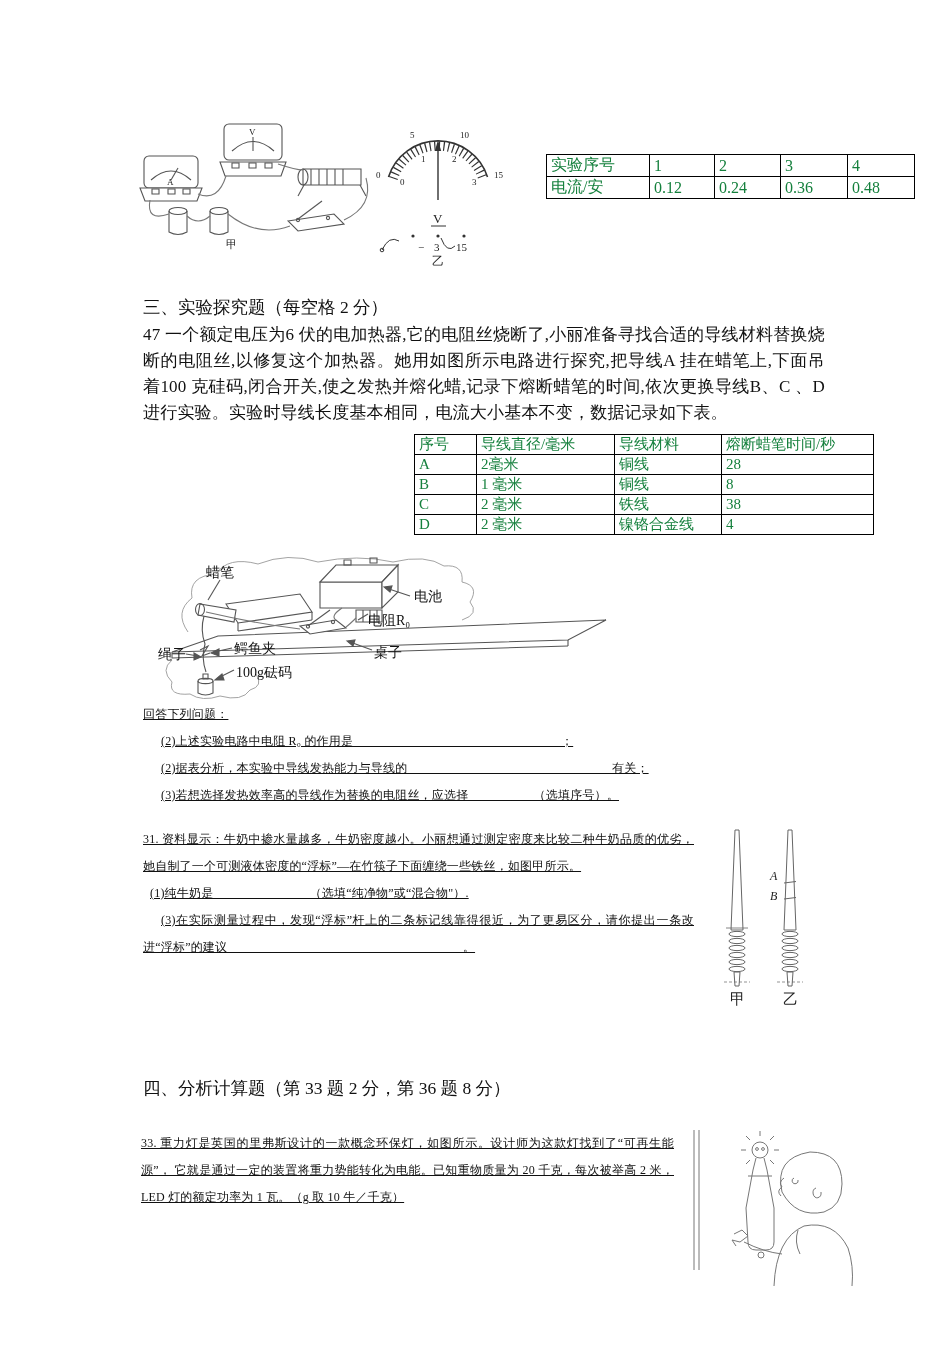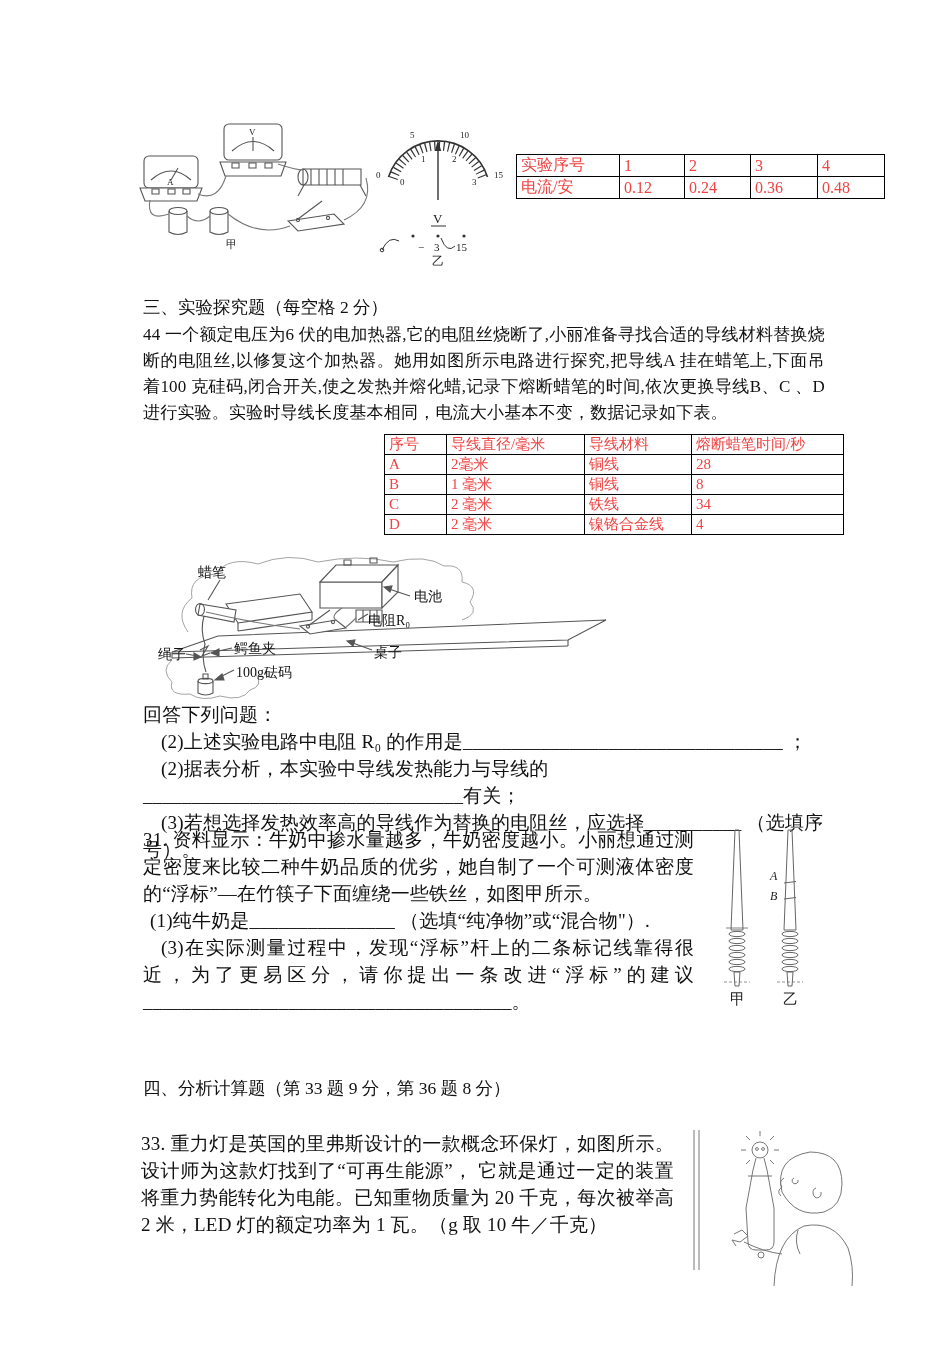--- a/index.html
+++ b/index.html
@@ -4,23 +4,23 @@
 <style>
   html,body{margin:0;padding:0;}
   body{
     width:950px;height:1346px;background:#ffffff;position:relative;
     font-family:"Liberation Serif","DejaVu Serif",serif;color:#111;
     overflow:hidden;
   }
   .abs{position:absolute;}
   p{margin:0;}
   .txt{font-size:17px;line-height:26px;letter-spacing:0.2px;}
-  .txt27{font-size:19px;line-height:27px;letter-spacing:0.2px;}
+  .txt27{font-size:12px;line-height:27px;letter-spacing:0.2px;text-decoration:underline;}
   .heading{font-size:17.5px;}
-  table{border-collapse:collapse;color:#ef4444;background:#fff;}
+  table{border-collapse:collapse;color:#15803d;background:#fff;margin-left:30px;}
   td{border:1.2px solid #000;padding:0 4px;vertical-align:middle;white-space:nowrap;}
   #table1 td{font-size:16px;height:19px;}
   #table2 td{font-size:15px;height:15.5px;}
   .sketch path,.sketch line,.sketch rect,.sketch ellipse,.sketch polygon,.sketch circle,.sketch polyline{vector-effect:non-scaling-stroke;}
   .diag-label{position:absolute;font-size:14px;white-space:nowrap;color:#111;}
   .indent1{text-indent:18px;}
   .indent2{text-indent:7px;}
   .floatfig{float:right;}
   svg text{font-family:"Liberation Serif","DejaVu Serif",serif;fill:#222;}
 </style>
@@ -125,21 +125,21 @@
     <td>0.12</td>
     <td>0.24</td>
     <td>0.36</td>
     <td>0.48</td>
   </tr>
 </tbody>
   </table>
 
 <div class="abs heading" style="left:143px;top:295px;">三、实验探究题（每空格 2  分）</div>
 
-<div class="abs txt" style="left:143px;top:322px;width:682px;text-align:justify;">44 一个额定电压为6 伏的电加热器,它的电阻丝烧断了,小丽准备寻找合适的导线材料替换烧断的电阻丝,以修复这个加热器。她用如图所示电路进行探究,把导线A 挂在蜡笔上,下面吊着100 克硅码,闭合开关,使之发热并熔化蜡,记录下熔断蜡笔的时间,依次更换导线B、C 、D 进行实验。实验时导线长度基本相同，电流大小基本不变，数据记录如下表。</div>
+<div class="abs txt" style="left:143px;top:322px;width:682px;text-align:justify;">47 一个额定电压为6 伏的电加热器,它的电阻丝烧断了,小丽准备寻找合适的导线材料替换烧断的电阻丝,以修复这个加热器。她用如图所示电路进行探究,把导线A 挂在蜡笔上,下面吊着100 克硅码,闭合开关,使之发热并熔化蜡,记录下熔断蜡笔的时间,依次更换导线B、C 、D 进行实验。实验时导线长度基本相同，电流大小基本不变，数据记录如下表。</div>
 
 <table id="table2" class="abs" style="left:384px;top:434px;">
   <tbody>
       <tr>
     <td style="width:53px">序号</td>
     <td style="width:129px">导线直径/毫米</td>
     <td style="width:98px">导线材料</td>
     <td style="width:143px">熔断蜡笔时间/秒</td>
   </tr>
   <tr>
@@ -151,21 +151,21 @@
   <tr>
     <td>B</td>
     <td>1 毫米</td>
     <td>铜线</td>
     <td>8</td>
   </tr>
   <tr>
     <td>C</td>
     <td>2 毫米</td>
     <td>铁线</td>
-    <td>34</td>
+    <td>38</td>
   </tr>
   <tr>
     <td>D</td>
     <td>2 毫米</td>
     <td>镍铬合金线</td>
     <td>4</td>
   </tr>
 </tbody>
   </table>
 
@@ -223,21 +223,21 @@
       <line x1="28" y1="102" x2="40" y2="104"></line>
         <polygon points="43,105 36,101 36,108" fill="#555"></polygon>
       <line x1="74" y1="96" x2="56" y2="100"></line>
         <polygon points="53,101 61,97 61,104" fill="#555"></polygon>
       <line x1="214" y1="98" x2="192" y2="90"></line>
         <polygon points="189,89 197,88 195,94" fill="#555"></polygon>
       <line x1="76" y1="118" x2="60" y2="126"></line>
         <polygon points="57,128 64,122 66,128" fill="#555"></polygon>
     </g>
   </svg>
-  <span class="diag-label" style="left:40px;top:12px;">蜡笔</span>
+  <span class="diag-label" style="left:48px;top:12px;">蜡笔</span>
   <span class="diag-label" style="left:256px;top:36px;">电池</span>
   <span class="diag-label" style="left:210px;top:60px;">电阻R₀</span>
   <span class="diag-label" style="left:0px;top:94px;">绳子</span>
   <span class="diag-label" style="left:76px;top:88px;">鳄鱼夹</span>
   <span class="diag-label" style="left:216px;top:92px;">桌子</span>
   <span class="diag-label" style="left:78px;top:112px;">100g砝码</span>
 </div>
 
 <div class="abs" style="left:143px;top:701px;width:720px;">
   <p class="txt27">回答下列问题：</p>
@@ -278,21 +278,21 @@
       <text x="66" y="74" font-size="12" font-style="italic">B</text>
       <text x="26" y="178" font-size="15">甲</text>
       <text x="79" y="178" font-size="15">乙</text>
     </svg>
   </div>
   <p class="txt27" style="text-align:justify;">31. 资料显示：牛奶中掺水量越多，牛奶密度越小。小丽想通过测定密度来比较二种牛奶品质的优劣，她自制了一个可测液体密度的“浮标”—在竹筷子下面缠绕一些铁丝，如图甲所示。</p>
   <p class="txt27 indent2">(1)纯牛奶是_______________  （选填“纯净物”或“混合物"）.</p>
   <p class="txt27 indent1" style="text-align:justify;">(3)在实际测量过程中，发现“浮标”杆上的二条标记线靠得很近，为了更易区分，请你提出一条改进“浮标”的建议______________________________________。</p>
 </div>
 
-<div class="abs heading" style="left:143px;top:1076px;">四、分析计算题（第 33 题 9  分，第 36 题 8  分）</div>
+<div class="abs heading" style="left:143px;top:1076px;">四、分析计算题（第 33 题 2  分，第 36 题 8  分）</div>
 
 <div class="abs" style="left:141px;top:1130px;width:716px;">
   <div class="floatfig" style="width:175px;height:158px;margin-left:8px;position:relative;">
     <svg class="sketch" width="175" height="158" viewBox="0 0 175 158">
       <g fill="none" stroke="#777" stroke-width="1">
 
         <line x1="12" y1="0" x2="12" y2="140"></line>
           <line x1="17" y1="0" x2="17" y2="140"></line>
 
         <circle cx="78" cy="20" r="8"></circle>

